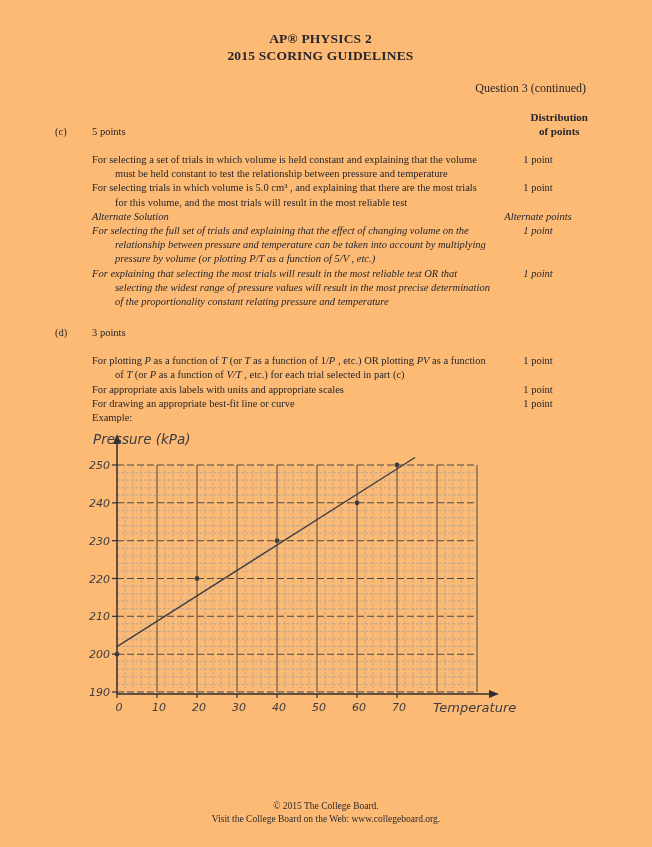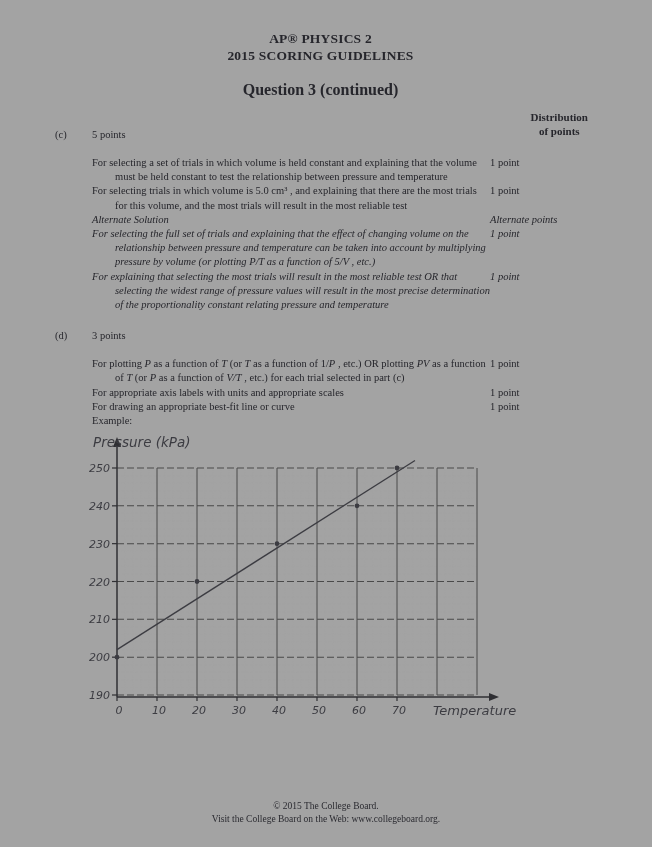--- a/index.html
+++ b/index.html
@@ -1,43 +1,43 @@
 <!DOCTYPE html>
 <html><head>
 <meta charset="utf-8">
 <style>
   html,body{margin:0;padding:0;background:#e8e8e8;}
   .page{
     position:relative;
     width:652px;height:847px;
-    background:#a3a3a3;
+    background:#fdba74;
     font-family:"Liberation Serif",serif;
     color:#26262c;
     overflow:hidden;
     box-sizing:border-box;
     padding:30px 66px 8px 55px;
   }
   .doc-title{ text-align:center; font-weight:bold; font-size:13.5px; line-height:17px; letter-spacing:.2px;}
-  .question-title{ text-align:center; font-weight:bold; font-size:16px; margin-top:17px;}
+  .question-title{ text-align:right; font-weight:normal; font-size:12px; margin-top:17px;}
   .dist-head{
     position:absolute; top:111px; right:64px;
     font-weight:bold; font-size:11px; line-height:13.5px; text-align:center;
   }
   #sections{margin-top:29px;}
   .section + .section{margin-top:17px;}
   .section-head{font-size:10.5px; line-height:14px; display:flex;}
   .sec-label{width:37px; flex:0 0 37px;}
   .items{margin-top:14px; margin-left:37px;}
   .item-row{display:flex; align-items:flex-start;}
   .item-text{
     flex:1 1 auto; font-size:10.5px; line-height:14.2px;
     padding-left:23px; text-indent:-23px; max-width:398px;
   }
   .item-points{
-    flex:0 0 96px; text-align:left; font-size:10.5px; line-height:14.2px;
+    flex:0 0 96px; text-align:center; font-size:10.5px; line-height:14.2px;
     margin-left:auto;
   }
   .item-row.italic .item-text, .item-row.italic .item-points{font-style:italic;}
   
   .graph-wrap{margin-left:26px; margin-top:3px;}
   .graph-wrap svg{display:block;}
   .footer{
     position:absolute; left:0; bottom:22px; width:100%;
     text-align:center; font-size:9.5px; line-height:12.5px; color:#2a2a30;
   }

